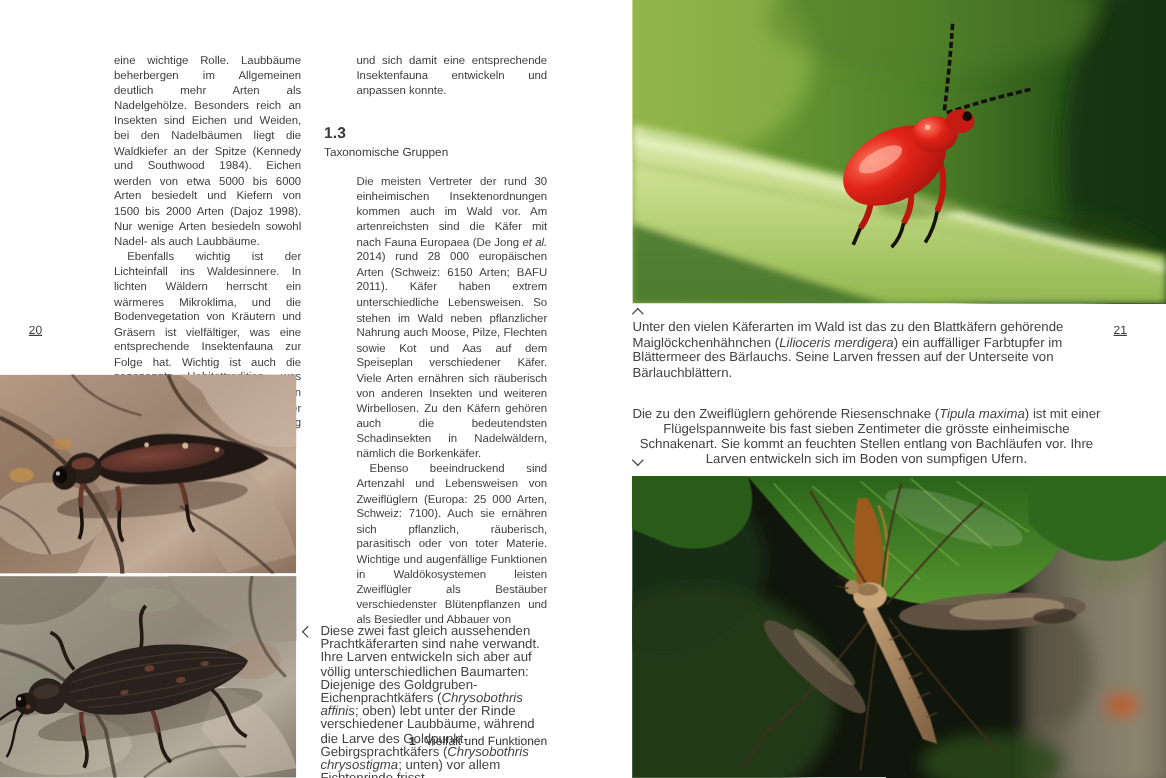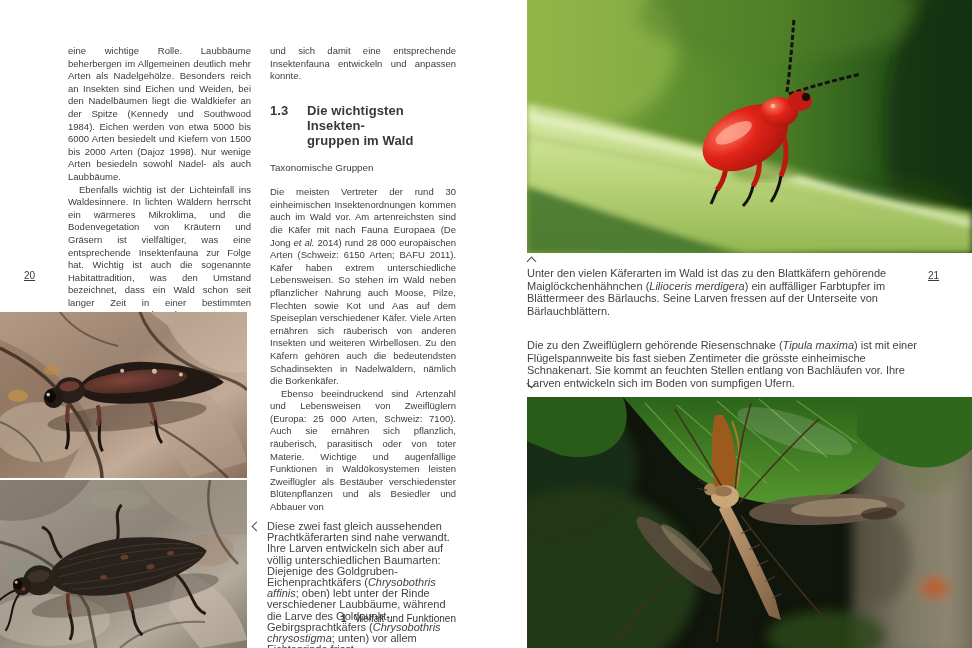--- a/index.html
+++ b/index.html
@@ -2,33 +2,33 @@
 <html style="--c-text: #3c3c3c; --c-caption: #424242; --c-chev: #4a4a4a; --beetle-red: #d3201a; --leaf-light-green: #bed77f; --photo-green: #548a2d; --photo-green-dark: #1b3f12; --night-bg: #11160c; --bark-tan: #a98f7d; --bark-gray: #9b948a;"><head>
 <meta charset="utf-8">
 <style>
   html,body{margin:0;padding:0;background:#e8e8e8;}
   .spread{position:relative;width:972px;height:648px;background:#fff;overflow:hidden;
           font-family:"Liberation Sans",sans-serif;color:var(--c-text,#3c3c3c);}
   p{margin:0;}
   .col{position:absolute;top:45px;}
   .col1{left:68px;width:183px;}
   .col2{left:270px;width:186px;}
-  .body{font-size:9.5px;line-height:12.6px;text-align:justify;color:var(--c-text,#3c3c3c);}
+  .body{font-size:9.5px;line-height:12.6px;text-align:justify;color:var(--c-text,#3c3c3c);margin-left:27px;}
   .indent{text-indent:11px;}
-  .heading{display:flex;margin-top:20px;font-size:13px;line-height:15px;font-weight:700;color:#383838;letter-spacing:.1px;}
+  .heading{display:flex;margin-top:20px;font-size:13px;line-height:15px;font-weight:700;color:#383838;letter-spacing:.1px;gap:40px;}
   .hnum{width:37px;flex:none;}
-  .subheading{margin-top:14px;font-size:9.8px;line-height:12.4px;color:var(--c-text,#3c3c3c);}
+  .subheading{margin-top:4px;font-size:9.8px;line-height:12.4px;color:var(--c-text,#3c3c3c);}
   .mt12{margin-top:12px;}
   .pagenum{position:absolute;font-size:10px;color:var(--c-text,#3c3c3c);text-decoration:underline;}
   .pagenum-left{left:24px;top:270px;}
   .pagenum-right{left:928px;top:270px;}
   .caption{font-size:11px;line-height:11.2px;color:var(--c-caption,#424242);text-align:left;}
   .caption-left{position:absolute;left:267px;top:521px;width:190px;}
   .caption-tr{position:absolute;left:527px;top:267px;width:388px;line-height:12.6px;}
-  .caption-br{position:absolute;left:527px;top:339px;width:390px;line-height:12.6px;}
+  .caption-br{position:absolute;left:527px;top:339px;width:390px;line-height:12.6px;text-align:center;}
   .footer{position:absolute;left:270px;top:613px;width:186px;text-align:right;font-size:10px;color:#333;}
   .fnum{font-weight:700;margin-right:8px;}
   .it{font-style:italic;}
   .chev{position:absolute;width:6px;height:6px;border-left:1.3px solid var(--c-chev,#4a4a4a);border-bottom:1.3px solid var(--c-chev,#4a4a4a);}
   .chev-left{left:253px;top:523px;transform:rotate(45deg);}
   .chev-up{left:528px;top:258px;transform:rotate(135deg);}
   .chev-down{left:528px;top:380px;transform:rotate(315deg);}
   figure{margin:0;position:absolute;overflow:hidden;}
   figure svg{display:block;width:100%;height:100%;}
   .photo-l1{left:0;top:312px;width:247px;height:166px;}
@@ -45,21 +45,20 @@
 
   <div class="col col1">
     <p class="body">eine wichtige Rolle. Laubbäume beherbergen im Allgemeinen deutlich mehr Arten als Nadelgehölze. Besonders reich an Insekten sind Eichen und Weiden, bei den Nadelbäumen liegt die Waldkiefer an der Spitze (Kennedy und Southwood 1984). Eichen werden von etwa 5000 bis 6000 Arten besiedelt und Kiefern von 1500 bis 2000 Arten (Dajoz 1998). Nur wenige Arten besiedeln sowohl Nadel- als auch Laubbäume.</p>
     <p class="body indent">Ebenfalls wichtig ist der Lichteinfall ins Waldesinnere. In lichten Wäldern herrscht ein wärmeres Mikroklima, und die Bodenvegetation von Kräutern und Gräsern ist vielfältiger, was eine entsprechende Insektenfauna zur Folge hat. Wichtig ist auch die sogenannte Habitattradition, was den Umstand bezeichnet, dass ein Wald schon seit langer Zeit in einer bestimmten Zusammensetzung besteht</p>
   </div>
 
   <div class="col col2">
     <p class="body">und sich damit eine entsprechende Insektenfauna entwickeln und anpassen konnte.</p>
     <div class="heading">
       <span class="hnum">1.3</span>
-      <span class="htitle"><span>Die wichtigsten Insekten-</span><br><span>gruppen im Wald</span></span>
     </div>
     <p class="subheading">Taxonomische Gruppen</p>
     <p class="body mt12"><span>Die meisten Vertreter der rund 30 einheimischen Insektenordnungen kommen auch im Wald vor. Am artenreichsten sind die Käfer mit nach Fauna Europaea (De Jong </span><span class="it">et al.</span><span> 2014) rund 28 000 europäischen Arten (Schweiz: 6150 Arten; BAFU 2011). Käfer haben extrem unterschiedliche Lebensweisen. So stehen im Wald neben pflanzlicher Nahrung auch Moose, Pilze, Flechten sowie Kot und Aas auf dem Speiseplan verschiedener Käfer. Viele Arten ernähren sich räuberisch von anderen Insekten und weiteren Wirbellosen. Zu den Käfern gehören auch die bedeutendsten Schadinsekten in Nadelwäldern, nämlich die Borkenkäfer.</span></p>
     <p class="body indent">Ebenso beeindruckend sind Artenzahl und Lebensweisen von Zweiflüglern (Europa: 25 000 Arten, Schweiz: 7100). Auch sie ernähren sich pflanzlich, räuberisch, parasitisch oder von toter Materie. Wichtige und augenfällige Funktionen in Waldökosystemen leisten Zweiflügler als Bestäuber verschiedenster Blütenpflanzen und als Besiedler und Abbauer von</p>
   </div>
 
   <figure class="photo-l1">
     <svg viewBox="0 0 247 166" preserveAspectRatio="none">
       <defs>
         <linearGradient id="l1bg" x1="0" y1="0" x2="1" y2="1">

